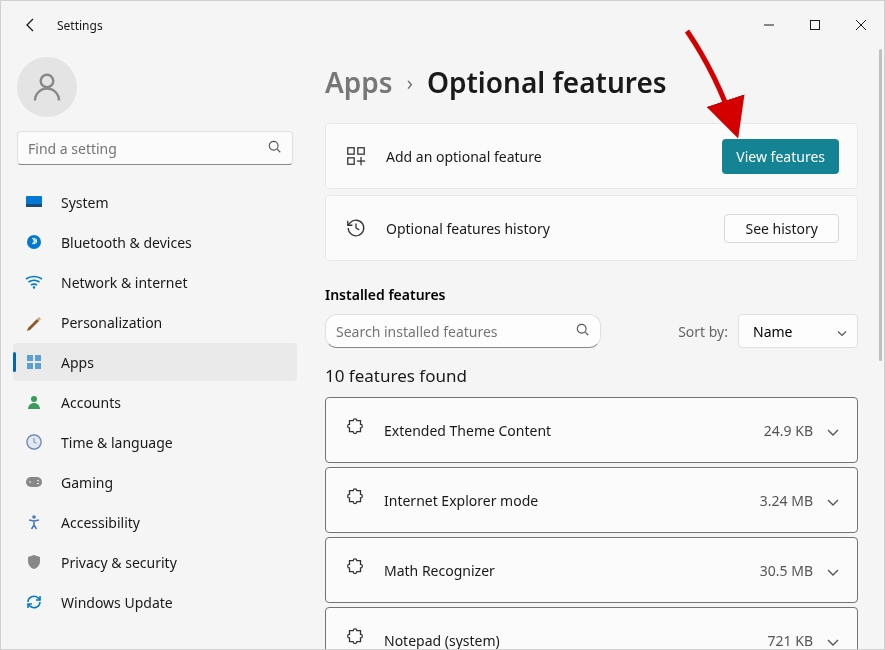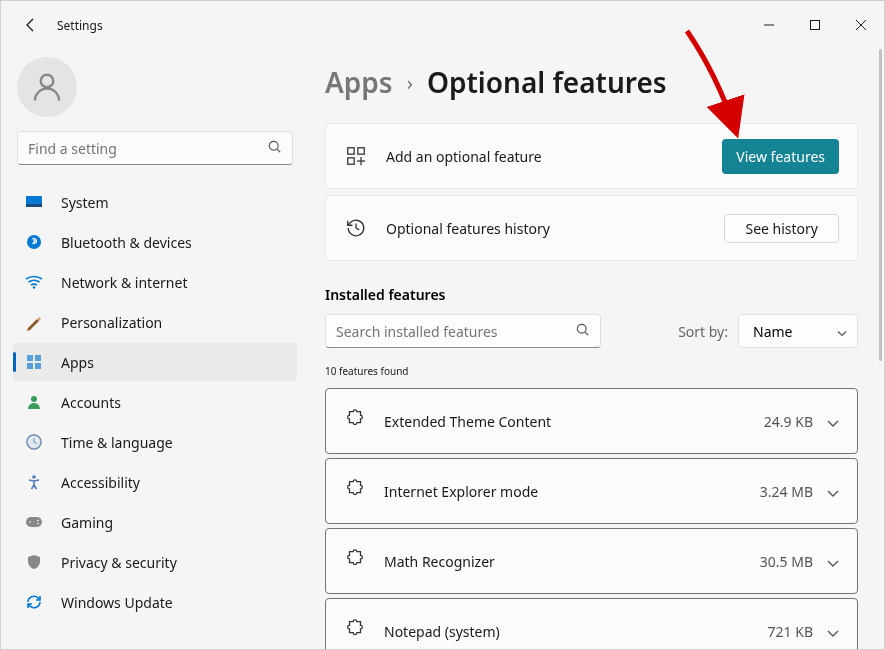--- a/index.html
+++ b/index.html
@@ -28,27 +28,27 @@
     .crumb.cur{color:#1a1a1a;}
     .chev{font-size:20px;color:#777;}
     .card{background:#fbfbfb;border:1px solid #e8e8e8;border-radius:4px;display:flex;align-items:center;padding:0 18px;margin-bottom:6px;justify-content:flex-end;}
     .card.tall{height:66px;}
     .card-icn{width:24px;height:24px;display:flex;align-items:center;justify-content:center;margin-right:18px;}
     .card-lbl{font-size:14px;flex:1;color:#1a1a1a;}
     .btn-primary{background:#148394;color:#fff;border:none;border-radius:4px;padding:8px 14px;font-size:14px;cursor:pointer;}
     .btn-sec{background:#fdfdfd;border:1px solid #d8d8d8;border-radius:4px;padding:4px 20px;font-size:14px;cursor:pointer;color:#1a1a1a;}
     .section-h{font-size:14px;font-weight:600;margin:24px 0 10px;}
     .search-area{display:flex;align-items:center;gap:26px;}
-    .feat-search{flex:0 0 276px;height:34px;border:1px solid #e0e0e0;border-bottom:1px solid #888;border-radius:4px;background:#fdfdfd;display:flex;align-items:center;padding:4px 10px;}
+    .feat-search{flex:0 0 276px;height:34px;border:1px solid #e0e0e0;border-bottom:1px solid #888;border-radius:12px;background:#fdfdfd;display:flex;align-items:center;padding:4px 10px;}
     .feat-search input{flex:1;border:none;background:transparent;outline:none;font-size:14px;}
     .sortwrap{display:flex;align-items:center;gap:10px;margin-left:auto;}
     .sortlbl{font-size:14px;color:#666;}
     .sortsel{height:34px;border:1px solid #e0e0e0;border-radius:4px;background:#fdfdfd;padding:0 28px 0 14px;font-size:14px;position:relative;cursor:pointer;min-width:120px;display:flex;align-items:center;}
     .sortsel .dd{position:absolute;right:10px;top:50%;transform:translateY(-50%);}
-    .count{font-size:10px;color:#1a1a1a;margin:16px 0 10px;}
+    .count{font-size:17px;color:#1a1a1a;margin:16px 0 10px;}
     .feat-row{height:66px;background:#fbfbfb;border:1px solid #737373;border-radius:4px;display:flex;align-items:center;padding:0 18px;margin-bottom:4px;cursor:pointer;}
     .feat-name{flex:1;font-size:14px;margin-left:18px;color:#1a1a1a;}
     .feat-size{font-size:14px;color:#555;margin-right:14px;}
     .arrow{position:absolute;left:616px;top:24px;width:140px;height:120px;pointer-events:none;z-index:10;}
     .scrollhint{position:absolute;right:2px;top:48px;width:3px;height:312px;background:#c0c0c0;border-radius:2px;}
   </style>
 </head>
 <body>
 
 <div class="window">
@@ -158,37 +158,37 @@
               <svg width="16" height="16" viewBox="0 0 16 16">
                 <circle cx="8" cy="8" r="7" fill="none" stroke="#5a7ca8" stroke-width="1.5"></circle>
                 <path d="M8 4v4l2.5 1.5" stroke="#5a7ca8" fill="none" stroke-width="1.3"></path>
                 <circle cx="8" cy="8" r="7" fill="#c8d8e8" opacity="0.4"></circle>
               </svg>
             </span>
             <span>Time &amp; language</span>
           </div>
           <div class="nav-item">
             <span class="nav-icon">
-              <svg width="16" height="16" viewBox="0 0 16 16">
-                <circle cx="8" cy="3" r="1.8" fill="#4a7ab8"></circle>
-                <path d="M3 6l5 1 5-1M8 7v4m-2.5 4L8 11l2.5 4" stroke="#4a7ab8" fill="none" stroke-width="1.6"></path>
-              </svg>
-            </span>
-            <span>Accessibility</span>
-          </div>
-          <div class="nav-item">
-            <span class="nav-icon">
               <svg width="18" height="12" viewBox="0 0 18 12">
                 <rect x="1" y="1" width="16" height="10" rx="5" fill="#888"></rect>
                 <circle cx="5" cy="6" r="0.8" fill="#fff"></circle>
                 <circle cx="13" cy="4.5" r="0.8" fill="#fff"></circle>
                 <circle cx="13" cy="7.5" r="0.8" fill="#fff"></circle>
               </svg>
             </span>
             <span>Gaming</span>
+          </div>
+          <div class="nav-item">
+            <span class="nav-icon">
+              <svg width="16" height="16" viewBox="0 0 16 16">
+                <circle cx="8" cy="3" r="1.8" fill="#4a7ab8"></circle>
+                <path d="M3 6l5 1 5-1M8 7v4m-2.5 4L8 11l2.5 4" stroke="#4a7ab8" fill="none" stroke-width="1.6"></path>
+              </svg>
+            </span>
+            <span>Accessibility</span>
           </div>
           <div class="nav-item">
             <span class="nav-icon">
               <svg width="14" height="16" viewBox="0 0 14 16">
                 <path d="M7 1l6 2v4c0 4-2.5 7-6 8-3.5-1-6-4-6-8V3z" fill="#888"></path>
               </svg>
             </span>
             <span>Privacy &amp; security</span>
           </div>
           <div class="nav-item">

